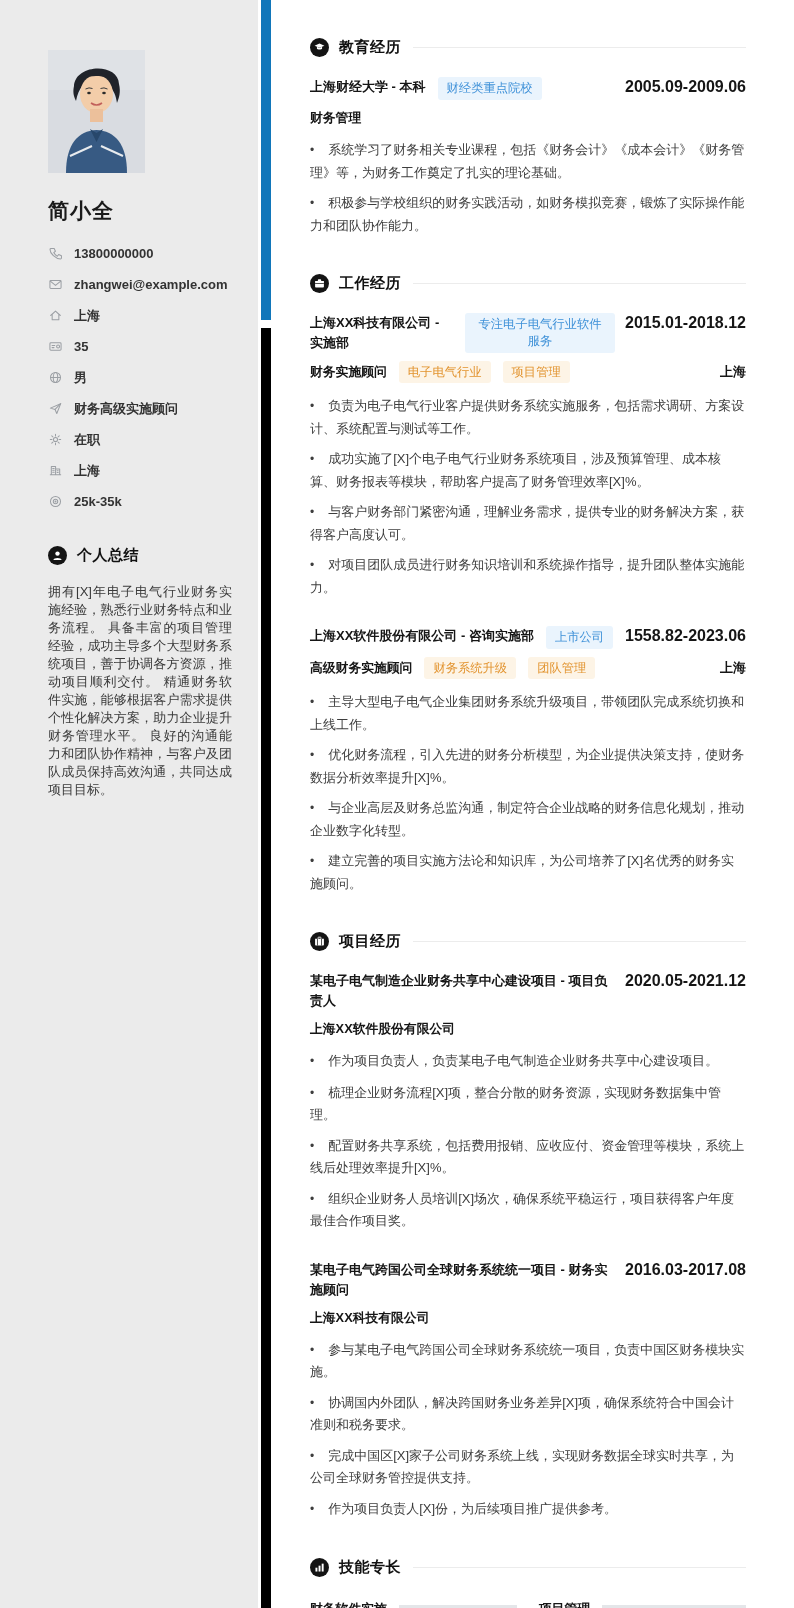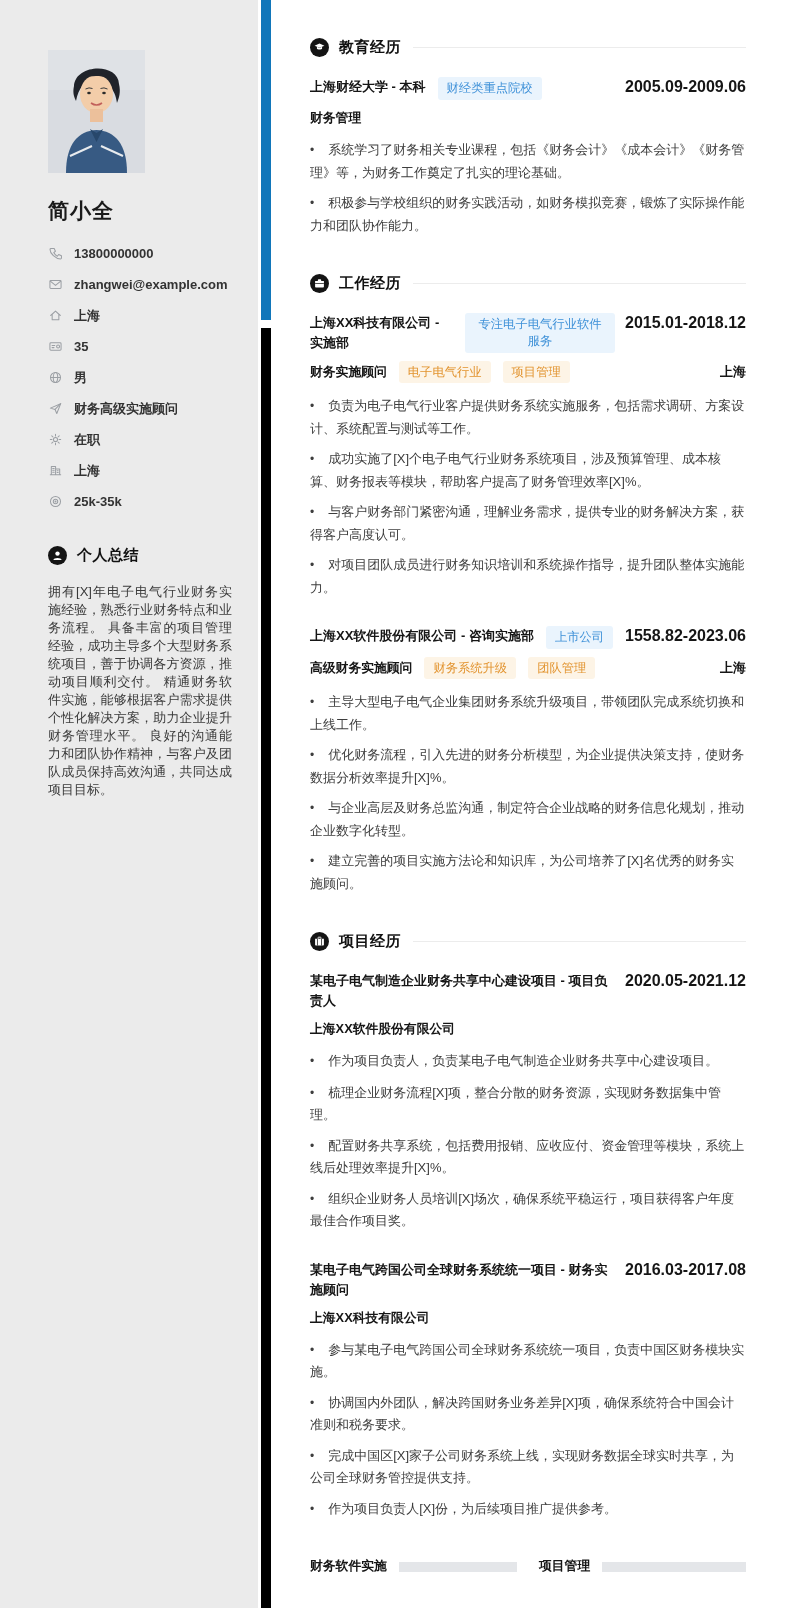--- a/index.html
+++ b/index.html
@@ -333,20 +333,31 @@
       <div class="bullets">
         <p class="bullet"><span class="dot">•</span><span>参与某电子电气跨国公司全球财务系统统一项目，负责中国区财务模块实施。</span></p>
         <p class="bullet"><span class="dot">•</span><span>协调国内外团队，解决跨国财务业务差异[X]项，确保系统符合中国会计准则和税务要求。</span></p>
         <p class="bullet"><span class="dot">•</span><span>完成中国区[X]家子公司财务系统上线，实现财务数据全球实时共享，为公司全球财务管控提供支持。</span></p>
         <p class="bullet"><span class="dot">•</span><span>作为项目负责人[X]份，为后续项目推广提供参考。</span></p>
       </div>
     </div>
   </section>
 
   <section class="section">
+    <div class="sec-head">
+      <span class="sec-badge">
+        <svg viewBox="0 0 12 12">
+            <rect x="1.6" y="6.2" width="2.1" height="4.2"></rect>
+            <rect x="5" y="4" width="2.1" height="6.4"></rect>
+            <rect x="8.4" y="1.8" width="2.1" height="8.6"></rect>
+          </svg>
+      </span>
+      <span class="sec-title">技能专长</span>
+      <span class="sec-rule"></span>
+    </div>
 
     <div class="skill-grid">
       <div class="skill-row">
         <span class="skill-label">财务软件实施</span>
         <span class="skill-bar"><span class="skill-fill" style="background: rgb(23, 121, 187); width: 90%;"></span></span>
       </div>
       <div class="skill-row">
         <span class="skill-label">项目管理</span>
         <span class="skill-bar"><span class="skill-fill" style="background: rgb(23, 121, 187); width: 80%;"></span></span>
       </div>

